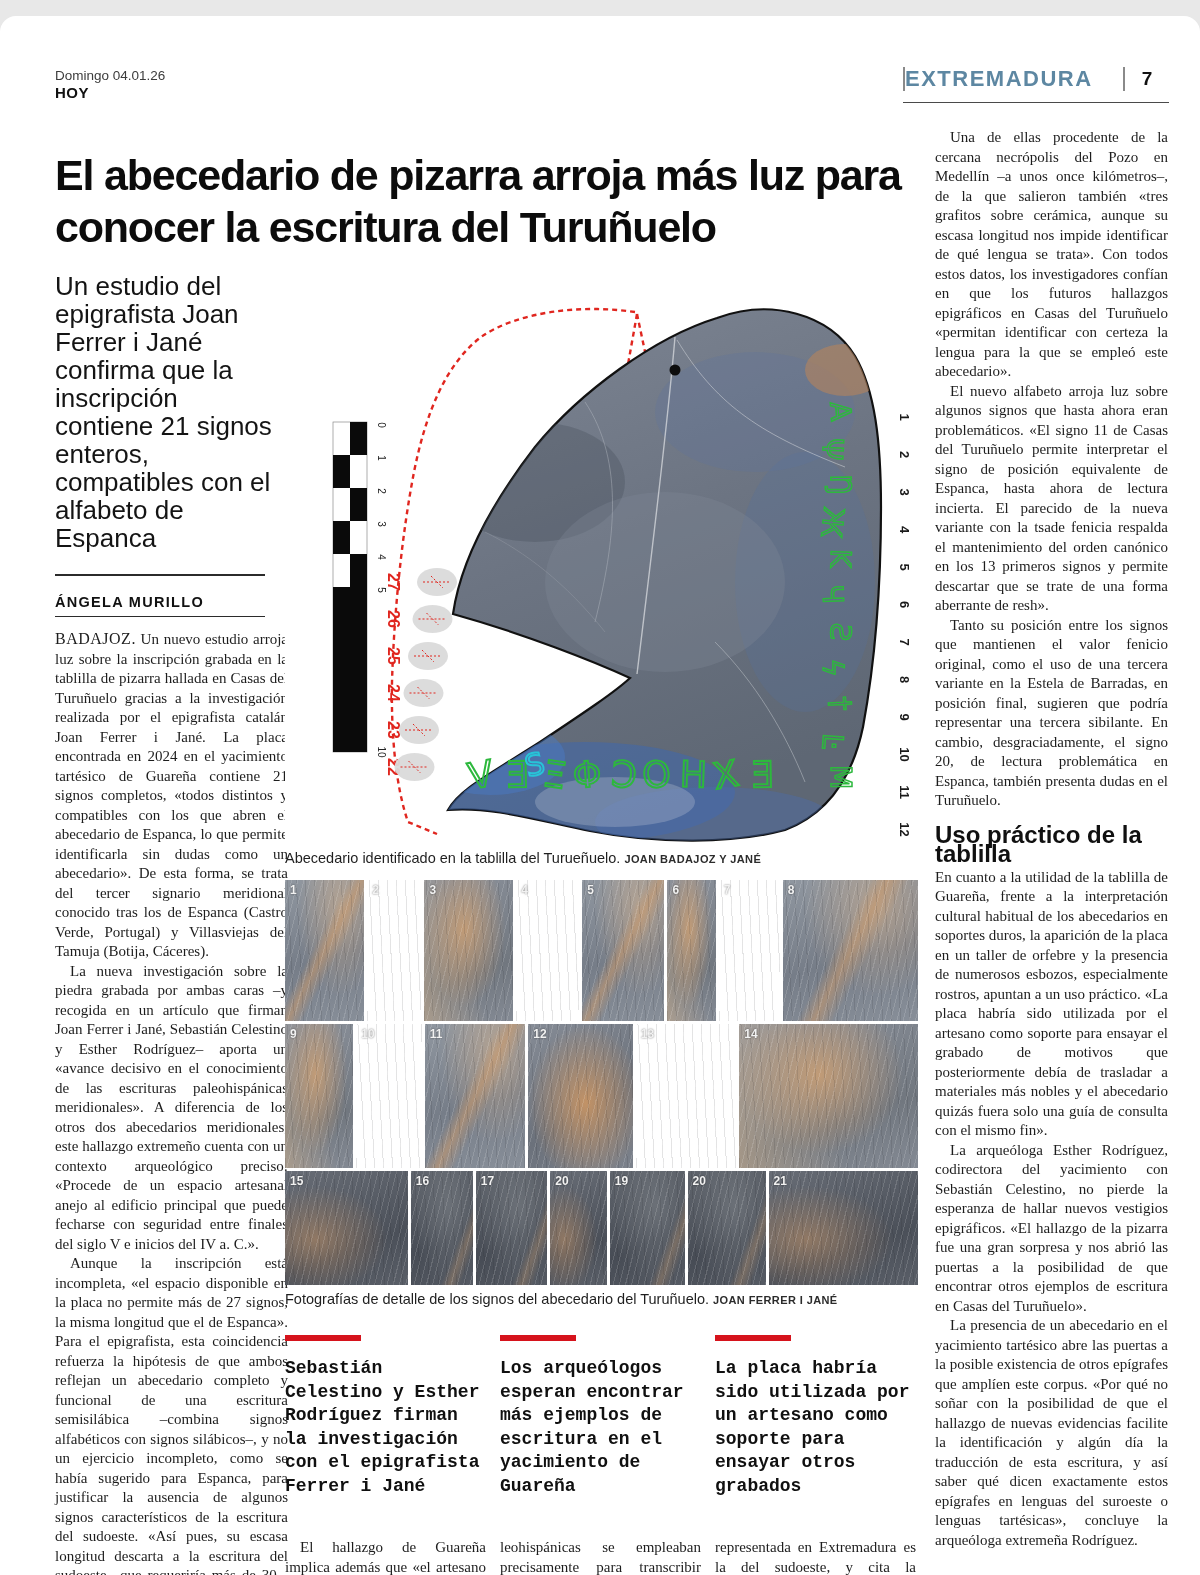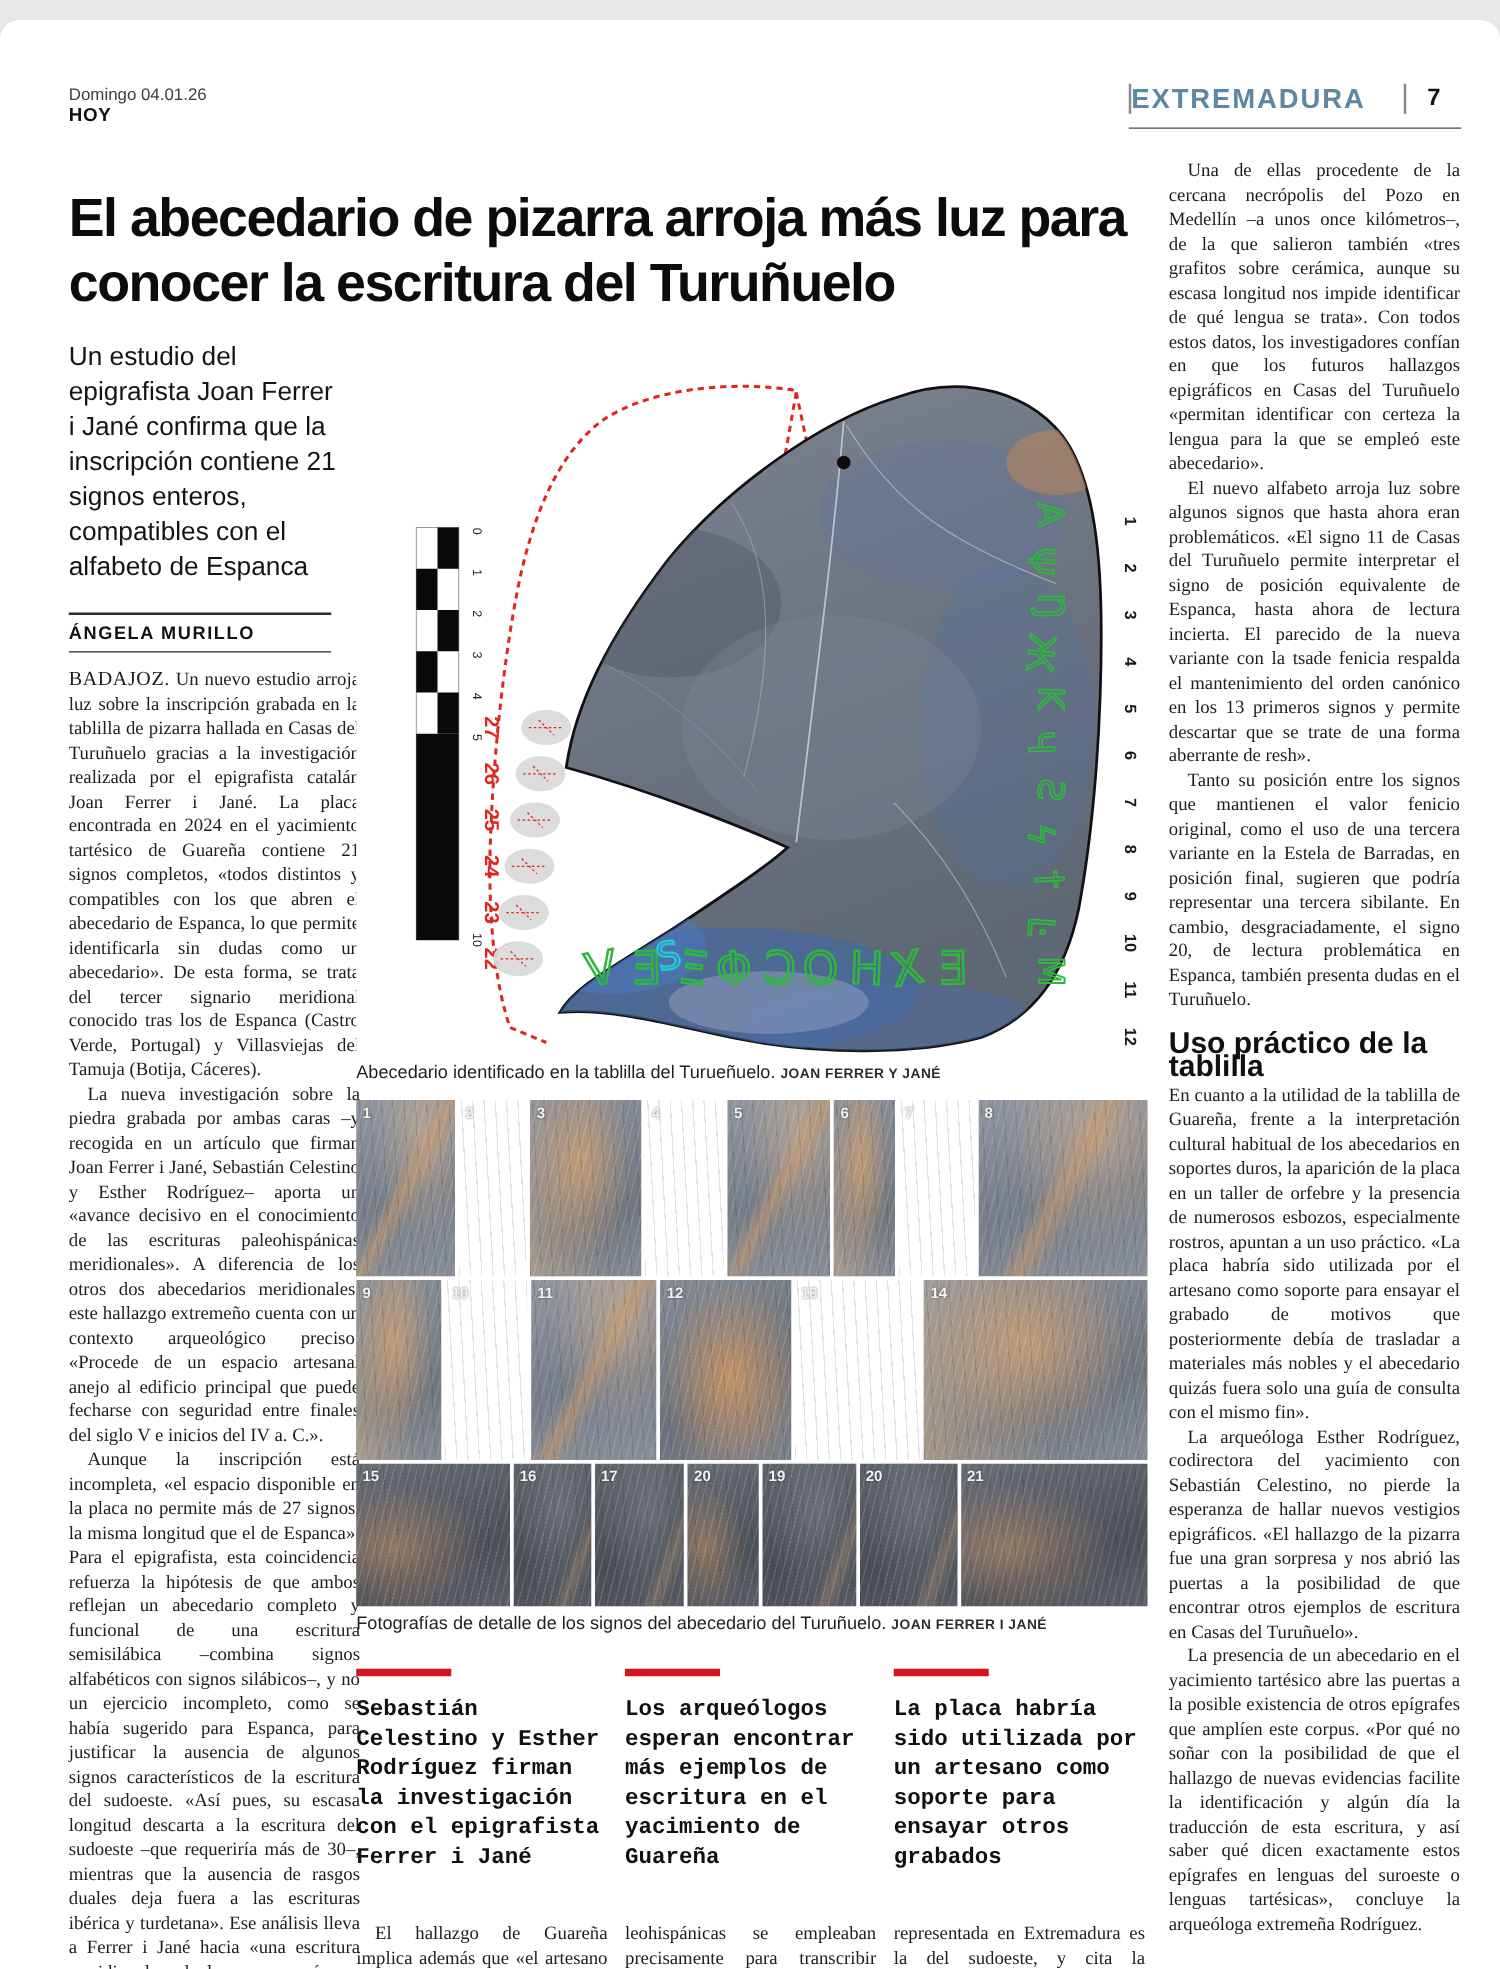--- a/index.html
+++ b/index.html
@@ -12,22 +12,22 @@
   .topbar-right{position:absolute;left:903px;top:50px;width:266px;display:flex;align-items:center;
                 border-bottom:1px solid #4a4a4a;padding-bottom:10px;}
   .tb-sep{width:2px;height:24px;background:#8a8a8a;}
   .section-name{flex:1;font-size:22px;font-weight:bold;letter-spacing:1.5px;color:#5d87a2;}
   .page-num{width:44px;text-align:center;font-size:19px;font-weight:bold;color:#111;}
   
   .headline{position:absolute;left:55px;top:104px;width:860px;font-size:43px;line-height:52px;
             font-weight:bold;letter-spacing:-1.2px;color:#0c0c0c;}
   
   .left-col{position:absolute;left:55px;top:256px;width:233px;}
-  .deck{font-size:21px;line-height:28px;color:#141414;margin-bottom:22px;width:218px;}
-  .byline-box{border-top:2px solid #2b2b2b;border-bottom:1px solid #2b2b2b;padding:7px 0 6px;margin-bottom:12px;width:210px;}
+  .deck{font-size:26px;line-height:28px;color:#141414;margin-bottom:22px;width:218px;}
+  .byline-box{border-top:2px solid #2b2b2b;border-bottom:1px solid #2b2b2b;padding:18px 0 6px;margin-bottom:12px;width:210px;}
   .byline{font-size:14.5px;font-weight:bold;letter-spacing:1.3px;color:#111;}
   .serif,.serif p{font-family:"Liberation Serif",serif;font-size:15px;line-height:19.5px;
                   text-align:justify;color:#1d1d1d;}
   .serif p{margin:0;}
   .serif p + p{text-indent:15px;}
   .dateline{font-size:16px;letter-spacing:.5px;}
   .indent{text-indent:15px;}
   
   .right-col{position:absolute;left:935px;top:112px;width:233px;}
   .subhead{font-family:"Liberation Sans",sans-serif;font-size:24px;font-weight:bold;color:#101010;
@@ -239,21 +239,21 @@
             <text x="373" y="505" class="bottom-glyph" text-anchor="middle" transform="rotate(-7 373 505)">O</text>
             <text x="408" y="505" class="bottom-glyph" text-anchor="middle" transform="rotate(2 408 505)">H</text>
             <text x="443" y="505" class="bottom-glyph" text-anchor="middle" transform="rotate(-10 443 505)">X</text>
             <text x="478" y="505" class="bottom-glyph" text-anchor="middle" transform="rotate(-1 478 505)">Ǝ</text>
           </g>
         <text class="cyan-glyph" x="243" y="495" transform="rotate(-14 243 495)">S</text>
       </svg>
     </div>
     <div class="caption">
       <span>Abecedario identificado en la tablilla del Turueñuelo.</span>
-      <span class="credit">JOAN FERRER Y JANÉ</span>
+      <span class="credit">JOAN BADAJOZ Y JANÉ</span>
     </div>
 
     <div class="photo-grid">
         <div class="pg-row" style="height: 141px; grid-template-columns: 82fr 56fr 92fr 65fr 85fr 50fr 63fr 140fr;">
           <div class="pg-cell tone1">
             <div class="scratch"></div>
             <span class="pg-num">1</span>
           </div>
           <div class="pg-cell tone2">
             <div class="scratch"></div>

